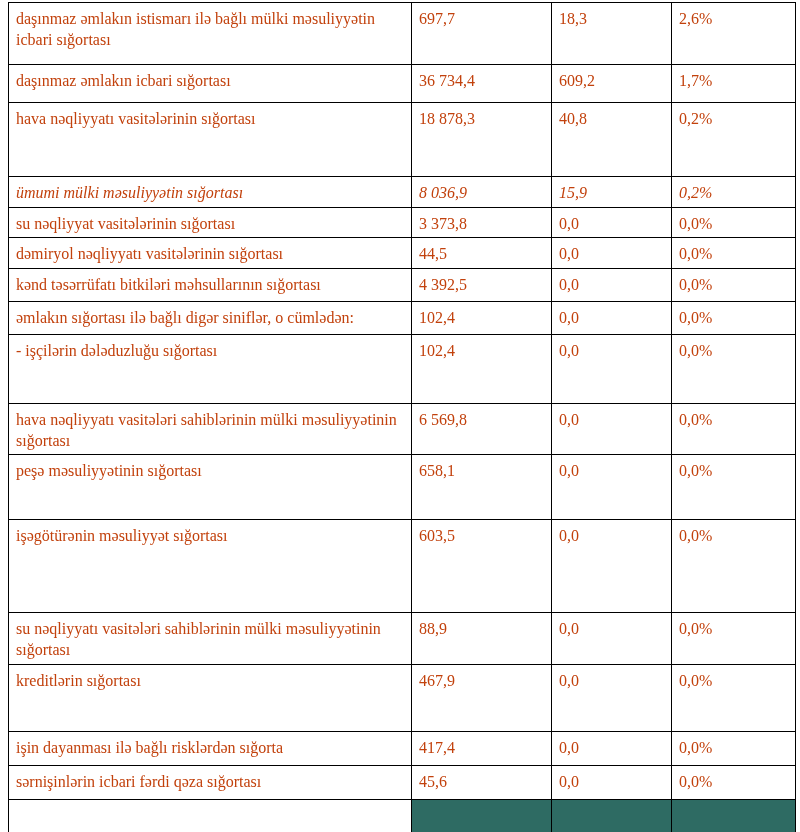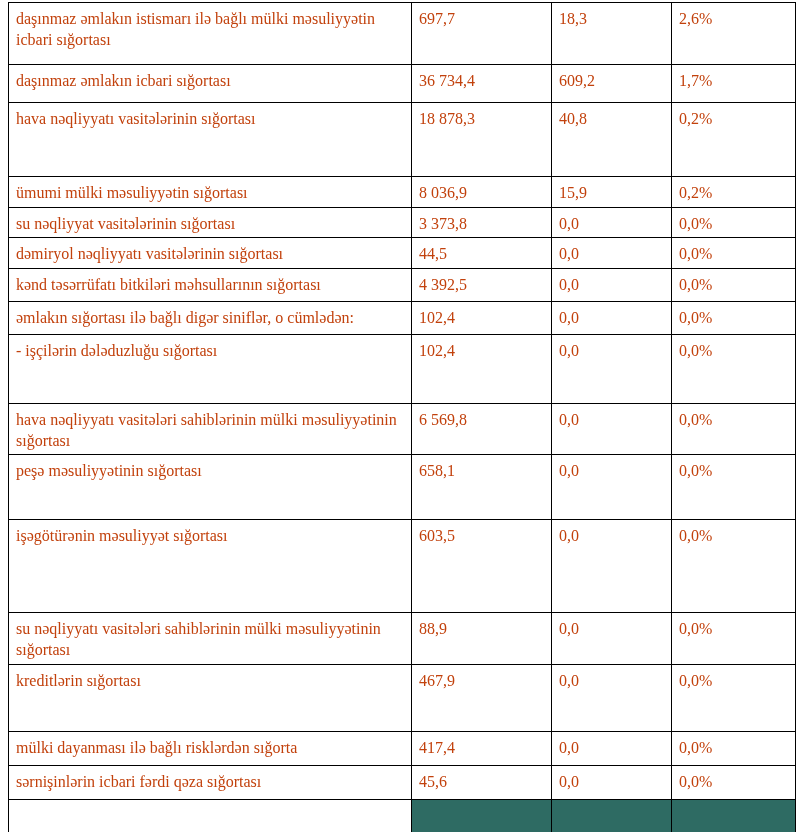--- a/index.html
+++ b/index.html
@@ -33,21 +33,21 @@
   }
   col.c1 { width: 403px; }
   col.c2 { width: 140px; }
   col.c3 { width: 120px; }
   col.c4 { width: 124px; }
 
   
   .rows tr:nth-child(1)  { height: 62px; }
   .rows tr:nth-child(2)  { height: 38px; padding-left: 28px; }
   .rows tr:nth-child(3)  { height: 74px; }
-  .rows tr:nth-child(4)  { height: 31px; }
+  .rows tr:nth-child(4)  { height: 31px; font-style: italic; }
   .rows tr:nth-child(5)  { height: 30px; }
   .rows tr:nth-child(6)  { height: 31px; margin-top: 35px; }
   .rows tr:nth-child(7)  { height: 33px; margin-left: 24px; }
   .rows tr:nth-child(8)  { height: 33px; }
   .rows tr:nth-child(9)  { height: 69px; padding-left: 7px; }
   .rows tr:nth-child(10) { height: 33px; }
   .rows tr:nth-child(11) { height: 65px; }
   .rows tr:nth-child(12) { height: 93px; }
   .rows tr:nth-child(13) { height: 34px; }
   .rows tr:nth-child(14) { height: 67px; }
@@ -149,21 +149,21 @@
           <td>0,0</td>
           <td>0,0%</td>
         </tr>
         <tr>
           <td>kreditlərin sığortası</td>
           <td>467,9</td>
           <td>0,0</td>
           <td>0,0%</td>
         </tr>
         <tr>
-          <td>mülki dayanması ilə bağlı risklərdən sığorta</td>
+          <td>işin dayanması ilə bağlı risklərdən sığorta</td>
           <td>417,4</td>
           <td>0,0</td>
           <td>0,0%</td>
         </tr>
         <tr>
           <td>sərnişinlərin icbari fərdi qəza sığortası</td>
           <td>45,6</td>
           <td>0,0</td>
           <td>0,0%</td>
         </tr>

